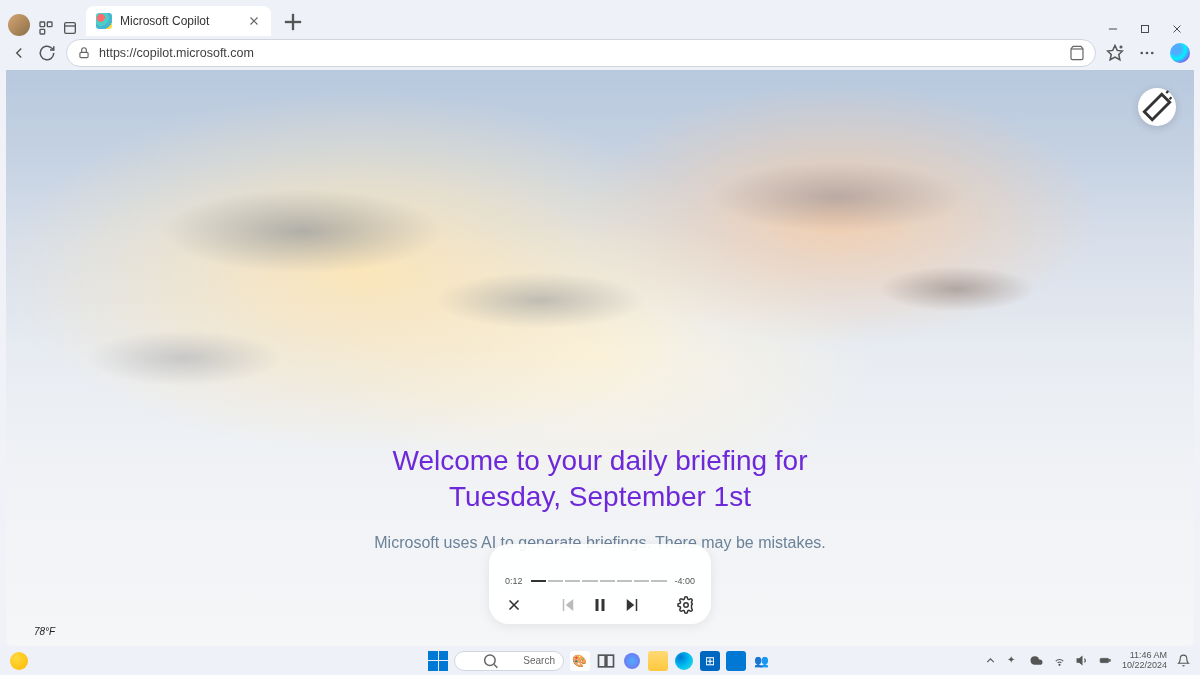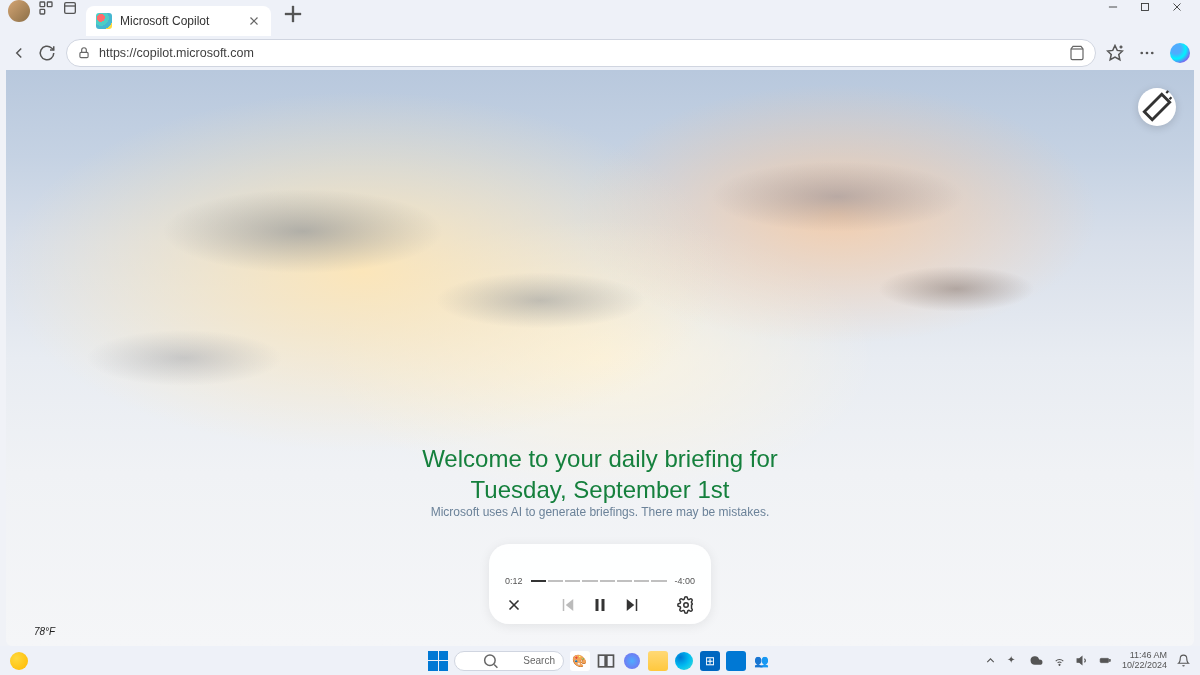--- a/index.html
+++ b/index.html
@@ -1,19 +1,19 @@
 <!DOCTYPE html>
 <html><head>
 <meta charset="utf-8">
 <style>
 * { margin: 0; padding: 0; box-sizing: border-box; font-family: 'Segoe UI', Tahoma, sans-serif; }
 body { width: 1200px; height: 675px; overflow: hidden; background: #f0f2f7; position: relative; }
 
 
-.browser-top { height: 36px; background: #eef1f8; display: flex; align-items: flex-start; padding: 0 8px; gap: 8px; }
+.browser-top { height: 36px; background: #eef1f8; display: flex; align-items: flex-end; padding: 0 8px; gap: 8px; }
 .profile-pic { width: 22px; height: 22px; border-radius: 50%; background: linear-gradient(135deg,#d4a574,#8b6f47); }
 .tab-actions-icon { width: 16px; height: 16px; display: flex; align-items: center; justify-content: center; color: #555; }
 .browser-tab { background: #fff; border-radius: 8px 8px 0 0; padding: 6px 10px; display: flex; align-items: center; gap: 8px; width: 185px; height: 30px; margin-top: 6px; }
 .tab-favicon { width: 16px; height: 16px; border-radius: 3px; background: radial-gradient(circle at 30% 30%, #ff6b6b 25%, #4ecdc4 25% 50%, #45b7d1 50% 75%, #ffd93d 75%); }
 .tab-title { font-size: 12px; color: #333; flex: 1; white-space: nowrap; overflow: hidden; }
 .tab-close { width: 14px; height: 14px; color: #666; cursor: pointer; }
 .new-tab-btn { width: 28px; height: 28px; display: flex; align-items: center; justify-content: center; color: #555; cursor: pointer; }
 .window-controls { margin-left: auto; display: flex; gap: 18px; padding-right: 8px; }
 .win-ctrl { width: 14px; height: 14px; color: #333; cursor: pointer; display: flex; align-items: center; justify-content: center; }
 
@@ -39,22 +39,22 @@
   radial-gradient(ellipse 200px 60px at 25% 28%, rgba(80,95,120,0.4), transparent 70%),
   radial-gradient(ellipse 180px 50px at 70% 22%, rgba(90,100,130,0.35), transparent 70%),
   radial-gradient(ellipse 150px 40px at 45% 40%, rgba(70,85,110,0.3), transparent 70%),
   radial-gradient(ellipse 120px 35px at 80% 38%, rgba(100,80,70,0.4), transparent 65%),
   radial-gradient(ellipse 140px 40px at 15% 50%, rgba(85,95,120,0.25), transparent 70%);
 }
 
 .magic-btn { position: absolute; top: 18px; right: 18px; width: 38px; height: 38px; background: #fff; border-radius: 50%; display: flex; align-items: center; justify-content: center; box-shadow: 0 2px 8px rgba(0,0,0,0.15); cursor: pointer; }
 
 .briefing-text { position: absolute; top: 373px; left: 50%; transform: translateX(-50%); text-align: center; width: 100%; }
-.briefing-title { font-size: 24px; font-weight: 500; color: #15803d; line-height: 1.3; }
-.briefing-disclaimer { font-size: 12px; color: #6b8299; }
+.briefing-title { font-size: 28px; font-weight: 500; color: #6d28d9; line-height: 1.3; }
+.briefing-disclaimer { font-size: 16px; color: #6b8299; margin-top: 18px; }
 
 .player { position: absolute; bottom: 22px; left: 50%; transform: translateX(-50%); width: 222px; background: rgba(255,255,255,0.92); border-radius: 20px; padding: 12px 16px 10px; box-shadow: 0 2px 12px rgba(0,0,0,0.08); }
 .progress-row { display: flex; align-items: center; gap: 8px; font-size: 9px; color: #555; margin-top: 20px; }
 .progress-track { flex: 1; height: 2px; display: flex; align-items: center; gap: 2px; }
 .prog-seg { flex: 1; height: 2px; background: #c0c0c0; }
 .prog-seg.filled { background: #333; }
 .player-controls { display: flex; align-items: center; justify-content: space-between; margin-top: 10px; }
 .pctrl { width: 18px; height: 18px; color: #333; cursor: pointer; display: flex; align-items: center; justify-content: center; }
 .pctrl.dim { color: #bbb; }
 .center-controls { display: flex; gap: 14px; }

